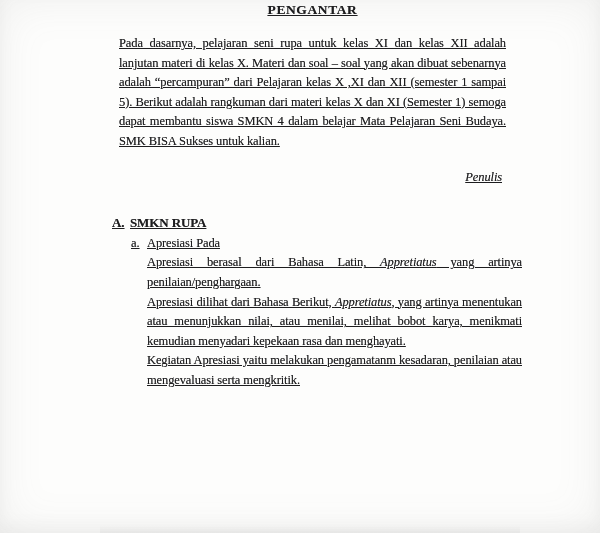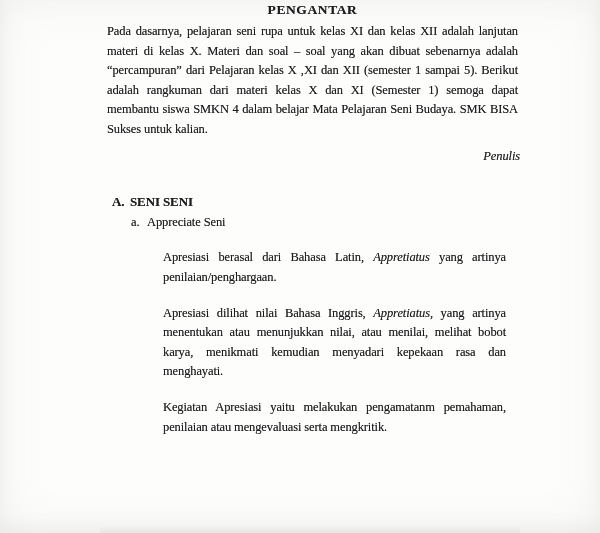--- a/index.html
+++ b/index.html
@@ -26,47 +26,48 @@
     line-height: 16px;
     font-weight: 700;
     text-align: center;
     letter-spacing: 0.6px;
     margin: 0 0 4px 0;
   }
   .bodytext {
     font-size: 12.5px;
     line-height: 19.6px;
     letter-spacing: -0.12px;
+    text-decoration: underline;
   }
   .intro {
-    margin: 4px;
+    margin: 16px;
     text-align: justify;
   }
   .signature {
-    margin: 7px 2px 0 0;
+    margin: 7px 20px 0 0;
     text-align: right;
     font-style: italic;
   }
   .section-heading {
     display: flex;
     margin-top: 26px;
     font-weight: 700;
     font-size: 13px;
     line-height: 19.6px;
   }
   .sec-label { padding-left: 9px; width: 18px; flex: 0 0 auto; }
   .subsection-heading {
     display: flex;
     margin-top: 1px;
     line-height: 19.6px;
   }
   .sub-label { margin-left: 28px; width: 16px; flex: 0 0 auto; }
   .paragraphs { margin-left: 44px; }
   .body-para {
-    margin: 16px;
+    margin: 0;
     text-align: justify;
   }
   .body-para i { font-style: italic; }
   
   .content { text-shadow: 0 0 0.55px rgba(30,30,30,0.55); }
   
   .scan-smudge {
     position: absolute;
     left: 100px; bottom: 0;
     width: 420px; height: 8px;
@@ -80,34 +81,34 @@
   <div class="content bodytext">
 
     <h1 class="doc-title">PENGANTAR</h1>
 
     <p class="intro">Pada dasarnya, pelajaran seni rupa untuk kelas XI dan kelas XII adalah lanjutan materi di kelas X. Materi dan soal – soal yang akan dibuat sebenarnya adalah “percampuran” dari Pelajaran kelas X ,XI dan XII (semester 1 sampai 5). Berikut adalah rangkuman dari materi kelas X dan XI (Semester 1) semoga dapat membantu siswa SMKN 4 dalam belajar Mata Pelajaran Seni Budaya. SMK BISA Sukses untuk kalian.</p>
 
     <p class="signature">Penulis</p>
 
     <div class="section-heading">
       <span class="sec-label">A.</span>
-      <span class="sec-title">SENI SENI</span>
+      <span class="sec-title">SMKN RUPA</span>
     </div>
 
     <div class="subsection-heading">
       <span class="sub-label">a.</span>
-      <span class="sub-title">Appreciate Seni</span>
+      <span class="sub-title">Apresiasi Pada</span>
     </div>
 
     <div class="paragraphs">
       <p class="body-para"><span>Apresiasi berasal dari Bahasa Latin, </span><i>Appretiatus</i><span> yang artinya penilaian/penghargaan.</span></p>
 
-      <p class="body-para"><span>Apresiasi dilihat nilai Bahasa Inggris, </span><i>Appretiatus</i><span>, yang artinya menentukan atau menunjukkan nilai, atau menilai, melihat bobot karya, menikmati kemudian menyadari kepekaan rasa dan menghayati.</span></p>
+      <p class="body-para"><span>Apresiasi dilihat dari Bahasa Berikut, </span><i>Appretiatus</i><span>, yang artinya menentukan atau menunjukkan nilai, atau menilai, melihat bobot karya, menikmati kemudian menyadari kepekaan rasa dan menghayati.</span></p>
 
 
 
 
-      <p class="body-para"><span>Kegiatan Apresiasi yaitu melakukan pengamatanm pemahaman, penilaian atau mengevaluasi serta mengkritik.</span></p>
+      <p class="body-para"><span>Kegiatan Apresiasi yaitu melakukan pengamatanm kesadaran, penilaian atau mengevaluasi serta mengkritik.</span></p>
     </div>
 
   </div>
   <div class="scan-smudge"></div>
 </div>
 
 </body></html>

